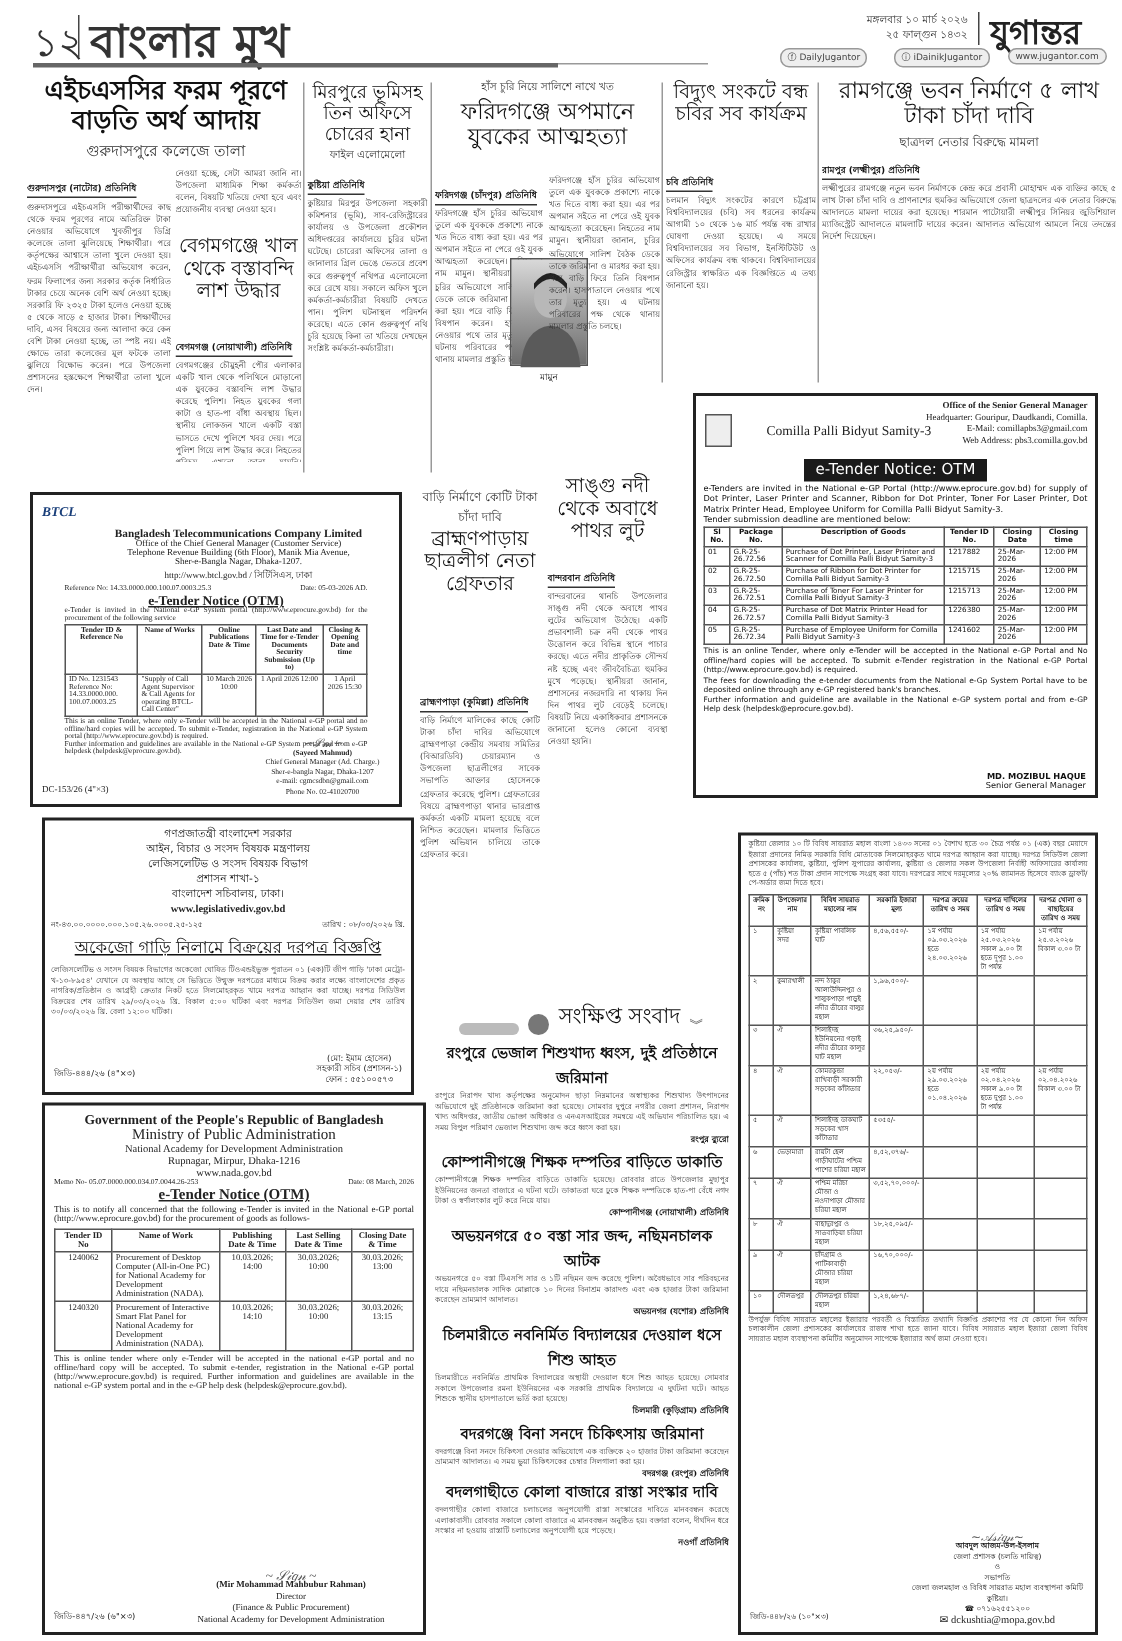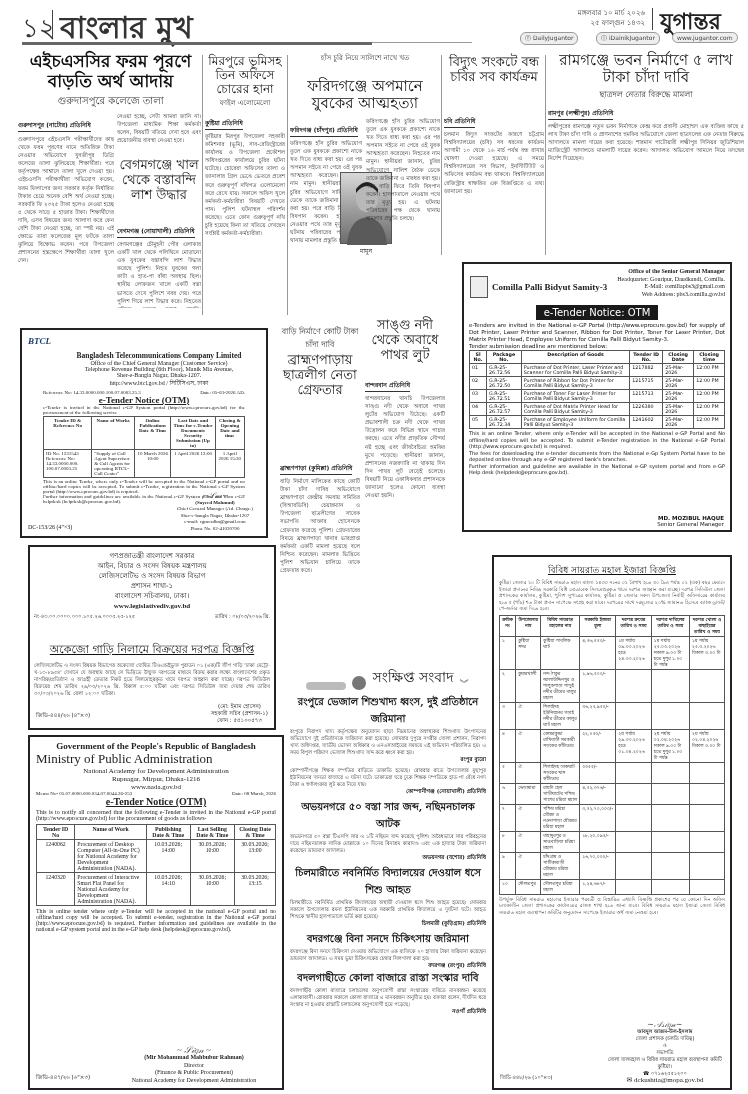--- a/index.html
+++ b/index.html
@@ -70,21 +70,21 @@
   <div class="headline" style="font-size:12px;font-weight:normal">মিরপুরে ভূমিসহ তিন অফিসে চোরের হানা</div>
   <div class="subhead" style="font-size:7px;margin-top:1px">ফাইল এলোমেলো</div>
 </div>
 <div class="abs" style="left:205px;top:110px;width:80px;height:200px;overflow:hidden">
   <div class="dateline">কুষ্টিয়া প্রতিনিধি</div>
   <div class="body-text" style="margin-top:2px">কুষ্টিয়ার মিরপুর উপজেলা সহকারী কমিশনার (ভূমি), সাব-রেজিস্ট্রারের কার্যালয় ও উপজেলা প্রকৌশল অধিদপ্তরের কার্যালয়ে চুরির ঘটনা ঘটেছে। চোরেরা অফিসের তালা ও জানালার গ্রিল ভেঙে ভেতরে প্রবেশ করে গুরুত্বপূর্ণ নথিপত্র এলোমেলো করে রেখে যায়। সকালে অফিস খুলে কর্মকর্তা-কর্মচারীরা বিষয়টি দেখতে পান। পুলিশ ঘটনাস্থল পরিদর্শন করেছে। এতে কোন গুরুত্বপূর্ণ নথি চুরি হয়েছে কিনা তা খতিয়ে দেখছেন সংশ্লিষ্ট কর্মকর্তা-কর্মচারীরা।</div>
 </div>
 
 <div class="abs" style="left:290px;top:52px;width:150px">
   <div class="subhead" style="font-size:7px">হাঁস চুরি নিয়ে সালিশে নাখে খত</div>
-  <div class="headline" style="font-size:15px;font-weight:normal;margin-top:14px">ফরিদগঞ্জে অপমানে যুবকের আত্মহত্যা</div>
+  <div class="headline" style="font-size:15px;font-weight:normal;margin-top:2px">ফরিদগঞ্জে অপমানে যুবকের আত্মহত্যা</div>
 </div>
 <div class="abs" style="left:290px;top:117px;width:72px;height:200px;overflow:hidden">
   <div class="dateline">ফরিদগঞ্জ (চাঁদপুর) প্রতিনিধি</div>
   <div class="body-text" style="margin-top:2px">ফরিদগঞ্জে হাঁস চুরির অভিযোগ তুলে এক যুবককে প্রকাশ্যে নাকে খত দিতে বাধ্য করা হয়। এর পর অপমান সইতে না পেরে ওই যুবক আত্মহত্যা করেছেন। নিহতের নাম মামুন। স্থানীয়রা জানান, চুরির অভিযোগে সালিশ বৈঠক ডেকে তাকে জরিমানা ও মারধর করা হয়। পরে বাড়ি ফিরে তিনি বিষপান করেন। হাসপাতালে নেওয়ার পথে তার মৃত্যু হয়। এ ঘটনায় পরিবারের পক্ষ থেকে থানায় মামলার প্রস্তুতি চলছে।</div>
 </div>
 <div class="abs photo" style="left:340px;top:172px;width:52px;height:72px">
   <svg width="52" height="72" viewBox="0 0 52 72">
     <ellipse cx="26" cy="26" rx="11" ry="13" fill="#b8b8b8"></ellipse>
     <path d="M15 20 Q26 6 37 20 L37 16 Q26 2 15 16 Z" fill="#222"></path>
     <path d="M6 72 Q8 46 26 44 Q44 46 46 72 Z" fill="#5a5a5a"></path>
@@ -179,33 +179,33 @@
     <div>আইন, বিচার ও সংসদ বিষয়ক মন্ত্রণালয়</div>
     <div>লেজিসলেটিভ ও সংসদ বিষয়ক বিভাগ</div>
     <div>প্রশাসন শাখা-১</div>
     <div>বাংলাদেশ সচিবালয়, ঢাকা।</div>
     <div class="ad-text" style="font-weight:bold;font-size:7px">www.legislativediv.gov.bd</div>
   </div>
   <div style="display:flex;justify-content:space-between;font-size:5px;font-family:'DejaVu Sans',sans-serif;margin-top:2px">
     <span>নং-৪৩.০০.০০০০.০০০.১০৫.২৬.০০০৫.২৫-১২৫</span>
     <span>তারিখ : ০৮/০৩/২০২৬ খ্রি.</span>
   </div>
-  <div style="text-align:center;font-size:11px;font-family:'DejaVu Sans',sans-serif;text-decoration:underline;margin-top:20px">অকেজো গাড়ি নিলামে বিক্রয়ের দরপত্র বিজ্ঞপ্তি</div>
+  <div style="text-align:center;font-size:11px;font-family:'DejaVu Sans',sans-serif;text-decoration:underline;margin-top:2px">অকেজো গাড়ি নিলামে বিক্রয়ের দরপত্র বিজ্ঞপ্তি</div>
   <div class="body-text" style="font-size:5px;line-height:7px;margin-top:2px">লেজিসলেটিভ ও সংসদ বিষয়ক বিভাগের অকেজো ঘোষিত টিওএন্ডইভুক্ত পুরাতন ০১ (এক)টি জীপ গাড়ি 'ঢাকা মেট্রো-খ-১৩-৮৯৫৪' যেখানে যে অবস্থায় আছে সে ভিত্তিতে উন্মুক্ত দরপত্রের মাধ্যমে বিক্রয় করার লক্ষ্যে বাংলাদেশের প্রকৃত নাগরিক/প্রতিষ্ঠান ও আগ্রহী ক্রেতার নিকট হতে সিলমোহরকৃত খামে দরপত্র আহ্বান করা যাচ্ছে। দরপত্র সিডিউল বিক্রয়ের শেষ তারিখ ২৯/০৩/২০২৬ খ্রি. বিকাল ৫:০০ ঘটিকা এবং দরপত্র সিডিউল জমা দেয়ার শেষ তারিখ ৩০/০৩/২০২৬ খ্রি. বেলা ১২:০০ ঘটিকা।</div>
   <div style="position:absolute;right:6px;bottom:4px;text-align:center;font-size:5.5px;font-family:'DejaVu Sans',sans-serif;line-height:7px">
     <div>(মো: ইমাম হোসেন)</div>
     <div>সহকারী সচিব (প্রশাসন-১)</div>
     <div>ফোন : ৫৫১০০৫৭৩</div>
   </div>
   <div style="position:absolute;left:6px;bottom:8px;font-size:5.5px;font-family:'DejaVu Sans',sans-serif">জিডি-৪৪৪/২৬ (৪"×৩)</div>
 </div>
 
 <div class="abs ad-box" style="left:28px;top:735px;width:256px;height:355px;padding:4px 6px">
   <div class="ad-text" style="text-align:center;font-size:9px;font-weight:bold">Government of the People's Republic of Bangladesh</div>
-  <div class="ad-text" style="text-align:left;font-size:13px">Ministry of Public Administration</div>
+  <div class="ad-text" style="text-align:center;font-size:10px">Ministry of Public Administration</div>
   <div class="ad-text" style="text-align:center;font-size:7px">National Academy for Development Administration</div>
   <div class="ad-text" style="text-align:center;font-size:7px">Rupnagar, Mirpur, Dhaka-1216</div>
   <div class="ad-text" style="text-align:center;font-size:7px">www.nada.gov.bd</div>
   <div class="ad-text" style="display:flex;justify-content:space-between;font-size:5px">
     <span>Memo No- 05.07.0000.000.034.07.0044.26-253</span>
     <span>Date: 08 March, 2026</span>
   </div>
   <div class="ad-text" style="text-align:center;font-size:10px;font-weight:bold;text-decoration:underline">e-Tender Notice (OTM)</div>
   <div class="ad-text" style="font-size:6px;text-align:justify;margin-top:2px">This is to notify all concerned that the following e-Tender is invited in the National e-GP portal (http://www.eprocure.gov.bd) for the procurement of goods as follows-</div>
   <table class="ad-text" style="font-size:5.8px;margin-top:3px">
@@ -252,20 +252,21 @@
     <span style="font-size:10px;color:#666">︾</span>
   </div>
 </div>
 <div class="abs" style="left:290px;top:694px;width:196px;height:396px;overflow:hidden">
   <div style="margin-bottom:3px">
     <div class="brief-title">রংপুরে ভেজাল শিশুখাদ্য ধ্বংস, দুই প্রতিষ্ঠানে জরিমানা</div>
     <div class="body-text" style="font-size:5px;line-height:7px">রংপুরে নিরাপদ খাদ্য কর্তৃপক্ষের অনুমোদন ছাড়া নিম্নমানের অস্বাস্থ্যকর শিশুখাদ্য উৎপাদনের অভিযোগে দুই প্রতিষ্ঠানকে জরিমানা করা হয়েছে। সোমবার দুপুরে নগরীর জেলা প্রশাসন, নিরাপদ খাদ্য অধিদপ্তর, জাতীয় ভোক্তা অধিকার ও এনএসআইয়ের সমন্বয়ে এই অভিযান পরিচালিত হয়। এ সময় বিপুল পরিমাণ ভেজাল শিশুখাদ্য জব্দ করে ধ্বংস করা হয়।</div>
     <div class="brief-sig">রংপুর ব্যুরো</div>
   </div>
   <div style="margin-bottom:3px">
+    <div class="brief-title">কোম্পানীগঞ্জে শিক্ষক দম্পতির বাড়িতে ডাকাতি</div>
     <div class="body-text" style="font-size:5px;line-height:7px">কোম্পানীগঞ্জে শিক্ষক দম্পতির বাড়িতে ডাকাতি হয়েছে। রোববার রাতে উপজেলার মুছাপুর ইউনিয়নের জনতা বাজারে এ ঘটনা ঘটে। ডাকাতরা ঘরে ঢুকে শিক্ষক দম্পতিকে হাত-পা বেঁধে নগদ টাকা ও স্বর্ণালংকার লুট করে নিয়ে যায়।</div>
     <div class="brief-sig">কোম্পানীগঞ্জ (নোয়াখালী) প্রতিনিধি</div>
   </div>
   <div style="margin-bottom:3px">
     <div class="brief-title">অভয়নগরে ৫০ বস্তা সার জব্দ, নছিমনচালক আটক</div>
     <div class="body-text" style="font-size:5px;line-height:7px">অভয়নগরে ৫০ বস্তা টিএসপি সার ও ১টি নছিমন জব্দ করেছে পুলিশ। অবৈধভাবে সার পরিবহনের দায়ে নছিমনচালক সাদিক মোল্লাকে ১০ দিনের বিনাশ্রম কারাদণ্ড এবং এক হাজার টাকা জরিমানা করেছেন ভ্রাম্যমাণ আদালত।</div>
     <div class="brief-sig">অভয়নগর (যশোর) প্রতিনিধি</div>
   </div>
   <div style="margin-bottom:3px">
     <div class="brief-title">চিলমারীতে নবনির্মিত বিদ্যালয়ের দেওয়াল ধসে শিশু আহত</div>
@@ -279,21 +280,21 @@
   </div>
   <div style="margin-bottom:3px">
     <div class="brief-title">বদলগাছীতে কোলা বাজারে রাস্তা সংস্কার দাবি</div>
     <div class="body-text" style="font-size:5px;line-height:7px">বদলগাছীর কোলা বাজারে চলাচলের অনুপযোগী রাস্তা সংস্কারের দাবিতে মানববন্ধন করেছে এলাকাবাসী। রোববার সকালে কোলা বাজারে এ মানববন্ধন অনুষ্ঠিত হয়। বক্তারা বলেন, দীর্ঘদিন ধরে সংস্কার না হওয়ায় রাস্তাটি চলাচলের অনুপযোগী হয়ে পড়েছে।</div>
     <div class="brief-sig">নওগাঁ প্রতিনিধি</div>
   </div>
 </div>
 
 <div class="abs ad-box" style="left:462px;top:262px;width:270px;height:270px;padding:4px 5px;border-width:2px">
   <div style="position:absolute;left:6px;top:12px;width:18px;height:22px;border:1px solid #555;background:#eee"></div>
-  <div class="ad-text" style="position:absolute;left:28px;top:18px;font-size:9px;font-weight:bold">Comilla Palli Bidyut Samity-3</div>
+  <div class="ad-text" style="position:absolute;left:47px;top:18px;font-size:9px;font-weight:normal">Comilla Palli Bidyut Samity-3</div>
   <div class="ad-text" style="text-align:right;font-size:6px;line-height:7.5px">
     <div style="font-weight:bold">Office of the Senior General Manager</div>
     <div>Headquarter: Gouripur, Daudkandi, Comilla.</div>
     <div>E-Mail: comillapbs3@gmail.com</div>
     <div>Web Address: pbs3.comilla.gov.bd</div>
   </div>
   <div style="text-align:center;margin-top:3px">
     <span class="etender-banner" style="display:inline-block;padding:2px 8px;font-size:10px">e-Tender Notice: OTM</span>
   </div>
   <div style="font-size:5.5px;font-family:'DejaVu Sans',sans-serif;line-height:7px;margin-top:2px;text-align:justify">e-Tenders are invited in the National e-GP Portal (http://www.eprocure.gov.bd) for supply of Dot Printer, Laser Printer and Scanner, Ribbon for Dot Printer, Toner For Laser Printer, Dot Matrix Printer Head, Employee Uniform for Comilla Palli Bidyut Samity-3.</div>
@@ -353,21 +354,20 @@
   <div style="font-size:5px;font-family:'DejaVu Sans',sans-serif;line-height:6.5px;margin-top:1px;text-align:justify">This is an online Tender, where only e-Tender will be accepted in the National e-GP Portal and No offline/hard copies will be accepted. To submit e-Tender registration in the National e-GP Portal (http://www.eprocure.gov.bd) is required.</div>
   <div style="font-size:5px;font-family:'DejaVu Sans',sans-serif;line-height:6.5px;text-align:justify">The fees for downloading the e-tender documents from the National e-Gp System Portal have to be deposited online through any e-GP registered bank's branches.</div>
   <div style="font-size:5px;font-family:'DejaVu Sans',sans-serif;line-height:6.5px;text-align:justify">Further information and guideline are available in the National e-GP system portal and from e-GP Help desk (helpdesk@eprocure.gov.bd).</div>
   <div style="position:absolute;right:6px;bottom:3px;text-align:right;font-family:'DejaVu Sans',sans-serif;font-size:5.5px">
     <div style="font-weight:bold">MD. MOZIBUL HAQUE</div>
     <div>Senior General Manager</div>
   </div>
 </div>
 
 <div class="abs ad-box" style="left:492px;top:555px;width:240px;height:535px;padding:4px 5px">
-  <div style="text-align:center;font-size:9px;font-family:'DejaVu Sans',sans-serif;text-decoration:underline;margin:2px 0">বিবিধ সায়রাত মহাল ইজারা বিজ্ঞপ্তি</div>
   <div class="body-text" style="font-size:4.8px;line-height:6.5px">কুষ্টিয়া জেলার ১০ টি বিবিধ সায়রাত মহাল বাংলা ১৪৩৩ সনের ০১ বৈশাখ হতে ৩০ চৈত্র পর্যন্ত ০১ (এক) বছর মেয়াদে ইজারা প্রদানের নিমিত্ত সরকারি বিধি মোতাবেক সিলমোহরকৃত খামে দরপত্র আহ্বান করা যাচ্ছে। দরপত্র সিডিউল জেলা প্রশাসকের কার্যালয়, কুষ্টিয়া, পুলিশ সুপারের কার্যালয়, কুষ্টিয়া ও জেলার সকল উপজেলা নির্বাহী অফিসারের কার্যালয় হতে ৫ (পাঁচ) শত টাকা প্রদান সাপেক্ষে সংগ্রহ করা যাবে। দরপত্রের সাথে দরমূল্যের ২০% জামানত হিসেবে ব্যাংক ড্রাফট/পে-অর্ডার জমা দিতে হবে।</div>
   <table style="font-size:4.5px;font-family:'DejaVu Sans',sans-serif;margin-top:2px;line-height:6px">
     <tbody>
         <tr>
       <th>ক্রমিক নং</th>
       <th>উপজেলার নাম</th>
       <th>বিবিধ সায়রাত মহালের নাম</th>
       <th>সরকারি ইজারা মূল্য</th>
       <th>দরপত্র ক্রয়ের তারিখ ও সময়</th>
       <th>দরপত্র দাখিলের তারিখ ও সময়</th>

